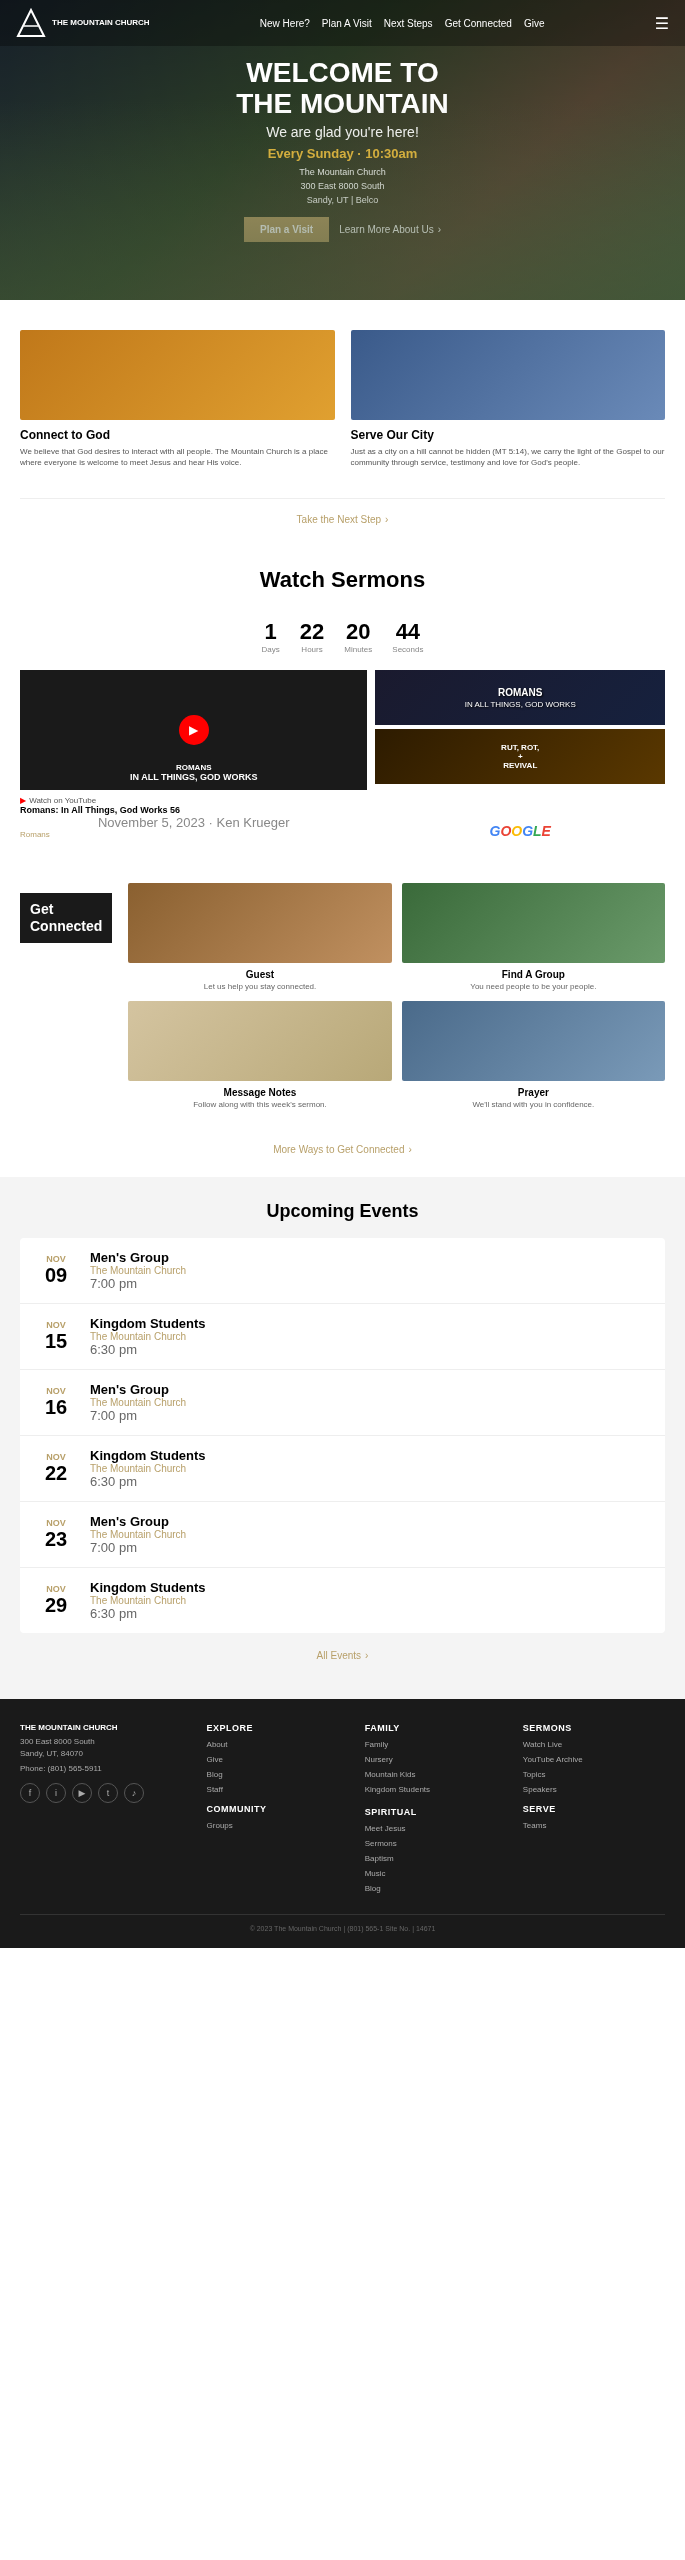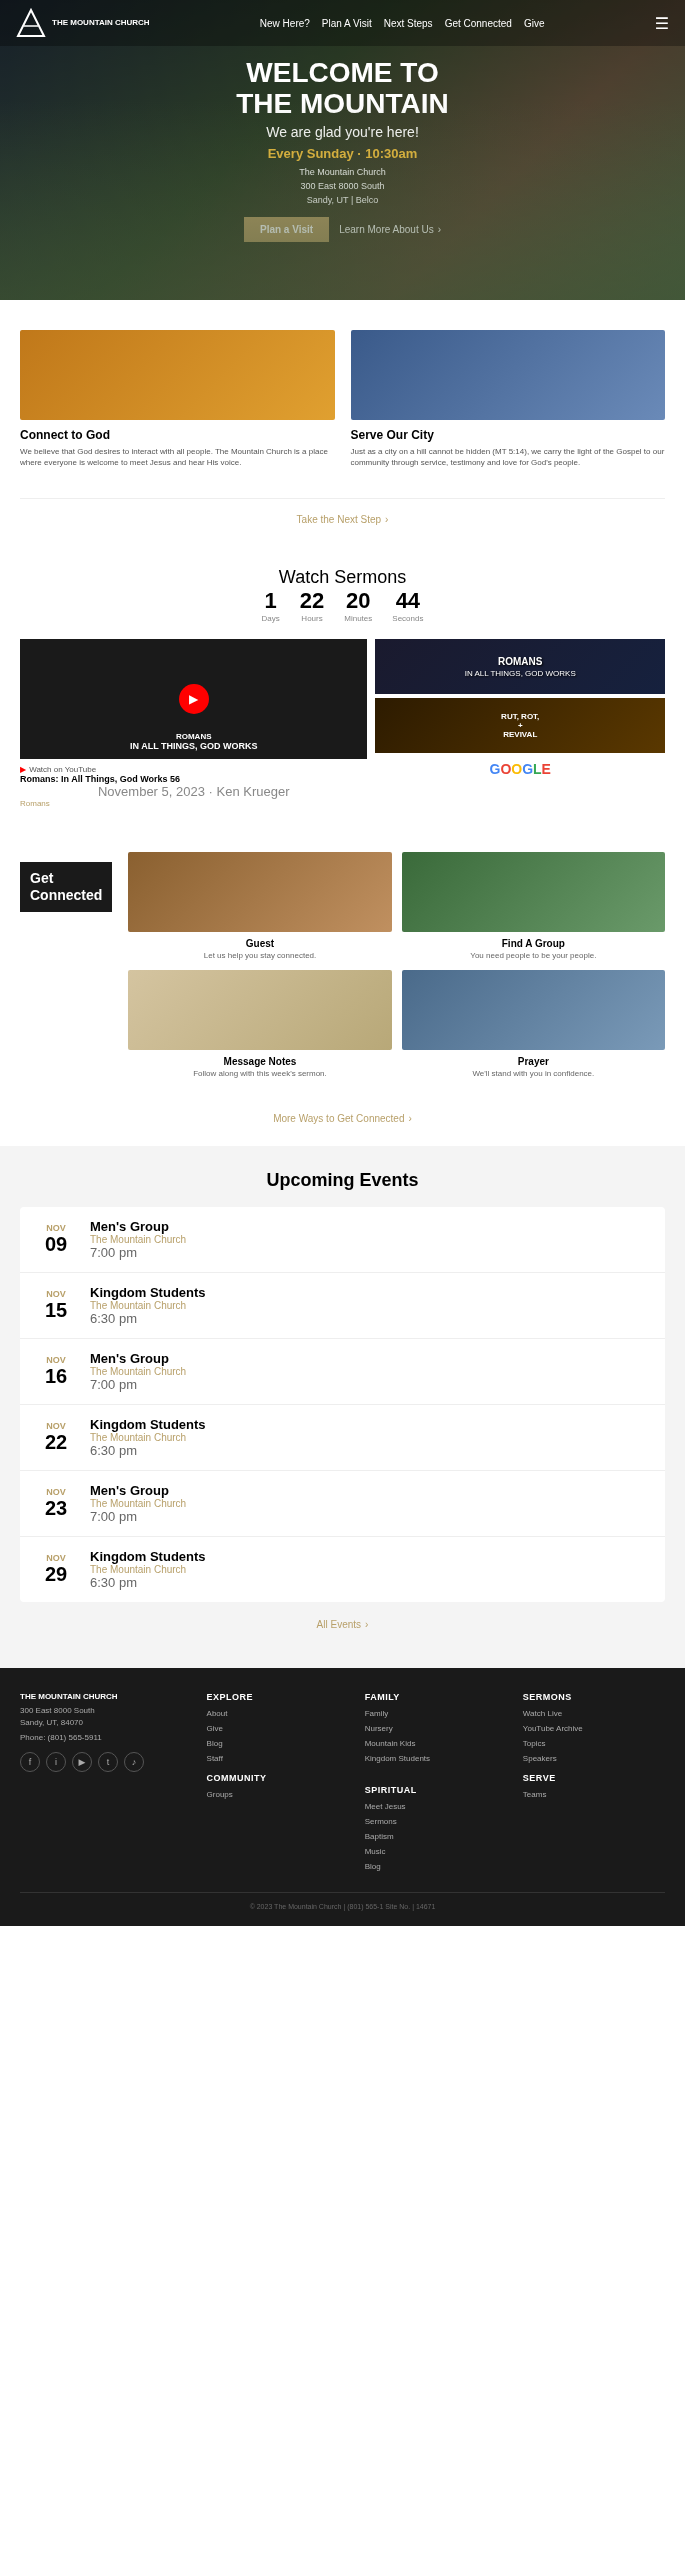--- a/index.html
+++ b/index.html
@@ -42,21 +42,21 @@
     .col-img-city { background: linear-gradient(135deg, #3a5a8a, #6a8ab8); }
     .col-title { font-size: 12px; font-weight: 700; margin-bottom: 4px; }
     .col-desc { font-size: 8px; color: #555; line-height: 1.4; }
 
     
     .next-step { text-align: center; padding: 10px 0 20px; border-top: 1px solid #eee; margin: 0 20px; }
     .next-step a { font-size: 10px; color: #b8a06a; text-decoration: none; display: inline-flex; align-items: center; gap: 4px; }
 
     
     .watch-sermons { padding: 20px; text-align: center; }
-    .watch-sermons h2 { font-size: 18px; font-weight: 400; margin-bottom: 0; }
+    .watch-sermons h2 { font-size: 22px; font-weight: 700; margin-bottom: 26px; }
     .countdown { display: flex; gap: 20px; justify-content: center; margin-bottom: 16px; }
     .countdown-item { text-align: center; }
     .countdown-num { font-size: 22px; font-weight: 700; }
     .countdown-label { font-size: 8px; color: #888; }
     .sermon-grid { display: flex; gap: 8px; }
     .sermon-main { flex: 1.2; }
     .sermon-main-thumb {
       width: 100%; height: 120px;
       background: #1a1a1a; display: flex; align-items: center; justify-content: center;
       position: relative; margin-bottom: 6px;
@@ -75,21 +75,21 @@
     .sermon-meta .date-author { color: #888; font-size: 13px; text-align: center; }
     .sermon-meta .series { color: #b8a06a; font-size: 8px; }
     .sermon-thumbs { flex: 1; display: flex; flex-direction: column; gap: 4px; }
     .sermon-thumb-item {
       height: 55px; display: flex; align-items: center; justify-content: center;
       font-size: 9px; font-weight: 700; color: #fff; text-transform: uppercase; padding: 4px;
     }
     .thumb-romans { background: linear-gradient(135deg, #1a1a2e, #16213e); }
     .thumb-revival { background: linear-gradient(135deg, #2d1b00, #5a3800); }
     .thumb-healthy { background: linear-gradient(135deg, #1a3a5c, #2d6a9f); }
-    .thumb-google { background: #fff; display: flex; align-items: flex-start; justify-content: center; }
+    .thumb-google { background: #fff; display: flex; align-items: flex-end; justify-content: center; font-style: italic; }
 
     
     .get-connected { padding: 20px; display: flex; gap: 16px; }
     .gc-title { flex: 0 0 90px; display: flex; align-items: flex-start; padding-top: 10px; }
     .gc-title-box { background: #1a1a1a; color: #fff; padding: 8px 10px; font-size: 14px; font-weight: 900; line-height: 1.2; }
     .gc-grid { flex: 1; display: grid; grid-template-columns: 1fr 1fr; gap: 10px; }
     .gc-card { text-align: center; }
     .gc-card-img { width: 100%; height: 80px; object-fit: cover; margin-bottom: 6px; }
     .gc-card-img-guest { background: linear-gradient(135deg, #8a6030, #c09060); }
     .gc-card-img-group { background: linear-gradient(135deg, #3a6a3a, #6a9a6a); }
@@ -406,21 +406,21 @@
       <a>Staff</a>
       <h4 style="margin-top:8px;">COMMUNITY</h4>
       <a>Groups</a>
     </div>
     <div class="footer-col">
       <h4>FAMILY</h4>
       <a>Family</a>
       <a>Nursery</a>
       <a>Mountain Kids</a>
       <a>Kingdom Students</a>
-      <h4 style="margin-top:20px;">SPIRITUAL</h4>
+      <h4 style="margin-top:11px;">SPIRITUAL</h4>
       <a>Meet Jesus</a>
       <a>Sermons</a>
       <a>Baptism</a>
       <a>Music</a>
       <a>Blog</a>
     </div>
     <div class="footer-col">
       <h4>SERMONS</h4>
       <a>Watch Live</a>
       <a>YouTube Archive</a>

